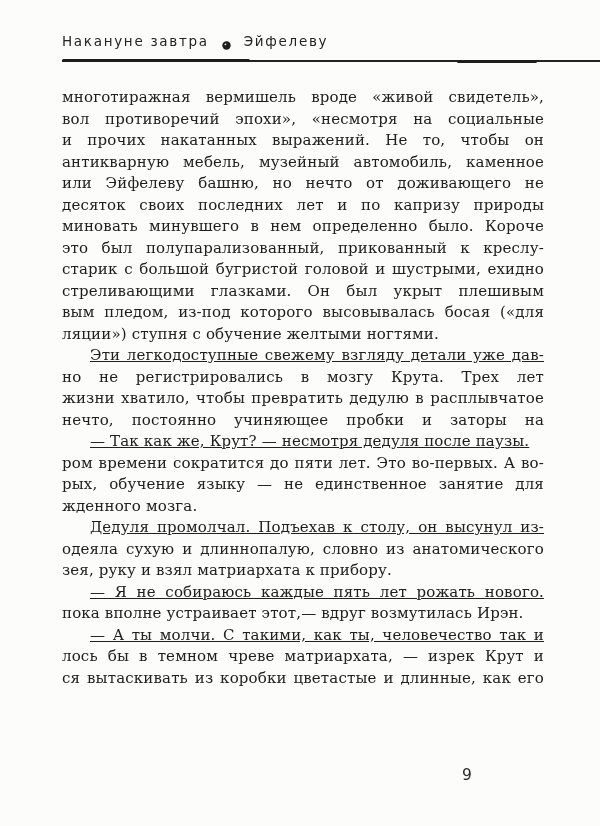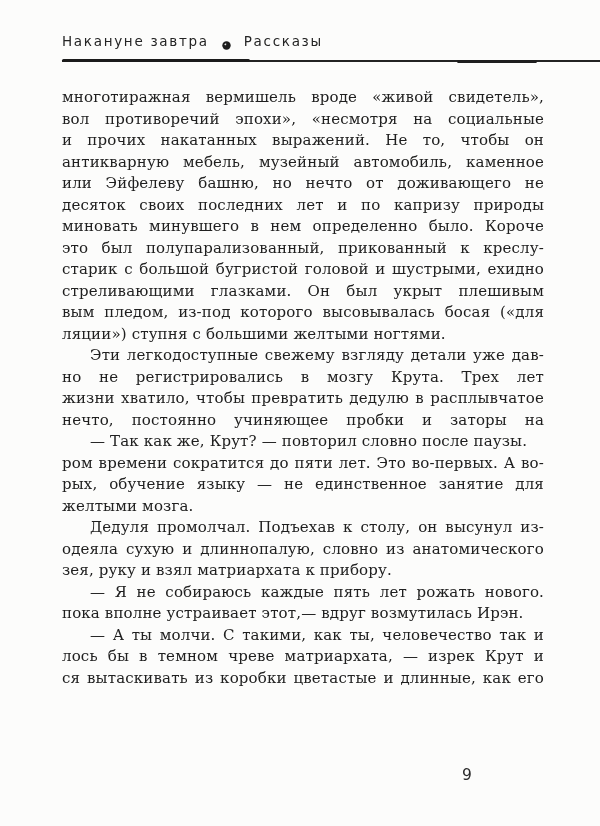--- a/index.html
+++ b/index.html
@@ -73,21 +73,21 @@
     height: 21.5px;
     overflow: hidden;
     text-align: justify;
     text-align-last: justify;
     -moz-text-align-last: justify;
   }
   .line.para-last {
     text-align-last: left;
     -moz-text-align-last: left;
   }
-  .line.indented { text-indent: 28px; }
+  .line.indented { text-indent: 28px; text-decoration: underline; }
   .page-number {
     position: absolute;
     left: 452px;
     top: 766px;
     width: 30px;
     text-align: center;
     font-family: "DejaVu Sans", sans-serif;
     font-size: 15.5px;
     color: #2a2a2a;
   }
@@ -98,53 +98,53 @@
 <div class="page">
 
   <div class="running-header">
     <span>Накануне завтра</span>
     <span class="fleuron">
       <svg width="9" height="9" viewBox="0 0 9 9" aria-hidden="true">
         <circle cx="4.5" cy="4.5" r="4.2" fill="#1d1d1d"></circle>
         <path d="M2.4 3.2 Q3.4 2.2 4.6 2.9 Q3.6 3.4 3.3 4.4 Q2.6 4.1 2.4 3.2 Z" fill="#fcfcfb"></path>
       </svg>
     </span>
-    <span>Рассказы</span>
+    <span>Эйфелеву</span>
   </div>
 
   <div class="header-rule"></div>
 
   <div class="body-text">
       <div class="paragraph">
         <div class="line">многотиражная вермишель вроде «живой свидетель», «сим-</div>
         <div class="line">вол противоречий эпохи», «несмотря на социальные корни»</div>
         <div class="line">и прочих накатанных выражений. Не то, чтобы он напоминал</div>
         <div class="line">антикварную мебель, музейный автомобиль, каменное зубило</div>
         <div class="line">или Эйфелеву башню, но нечто от доживающего не первый</div>
         <div class="line">десяток своих последних лет и по капризу природы забывшего</div>
         <div class="line">миновать минувшего в нем определенно было. Короче говоря,</div>
         <div class="line">это был полупарализованный, прикованный к креслу-каталке</div>
         <div class="line">старик с большой бугристой головой и шустрыми, ехидно по-</div>
         <div class="line">стреливающими глазками. Он был укрыт плешивым мохеро-</div>
         <div class="line">вым пледом, из-под которого высовывалась босая («для венти-</div>
-        <div class="line para-last">ляции») ступня с большими желтыми ногтями.</div>
+        <div class="line para-last">ляции») ступня с обучение желтыми ногтями.</div>
       </div>
       <div class="paragraph">
         <div class="line indented">Эти легкодоступные свежему взгляду детали уже дав-</div>
         <div class="line">но не регистрировались в мозгу Крута. Трех лет совместной</div>
         <div class="line">жизни хватило, чтобы превратить дедулю в расплывчатое</div>
         <div class="line">нечто, постоянно учиняющее пробки и заторы на неоновых</div>
       </div>
       <div class="paragraph">
-        <div class="line para-last indented">— Так как же, Крут? — повторил словно после паузы.</div>
+        <div class="line para-last indented">— Так как же, Крут? — несмотря дедуля после паузы.</div>
       </div>
       <div class="paragraph">
         <div class="line">ром времени сократится до пяти лет. Это во-первых. А во-вто-</div>
         <div class="line">рых, обучение языку — не единственное занятие для новоро-</div>
-        <div class="line para-last">желтыми мозга.</div>
+        <div class="line para-last">жденного мозга.</div>
       </div>
       <div class="paragraph">
         <div class="line indented">Дедуля промолчал. Подъехав к столу, он высунул из-под</div>
         <div class="line">одеяла сухую и длиннопалую, словно из анатомического му-</div>
         <div class="line para-last">зея, руку и взял матриархата к прибору.</div>
       </div>
       <div class="paragraph">
         <div class="line indented">— Я не собираюсь каждые пять лет рожать нового. Меня</div>
         <div class="line para-last">пока вполне устраивает этот,— вдруг возмутилась Ирэн.</div>
       </div>

